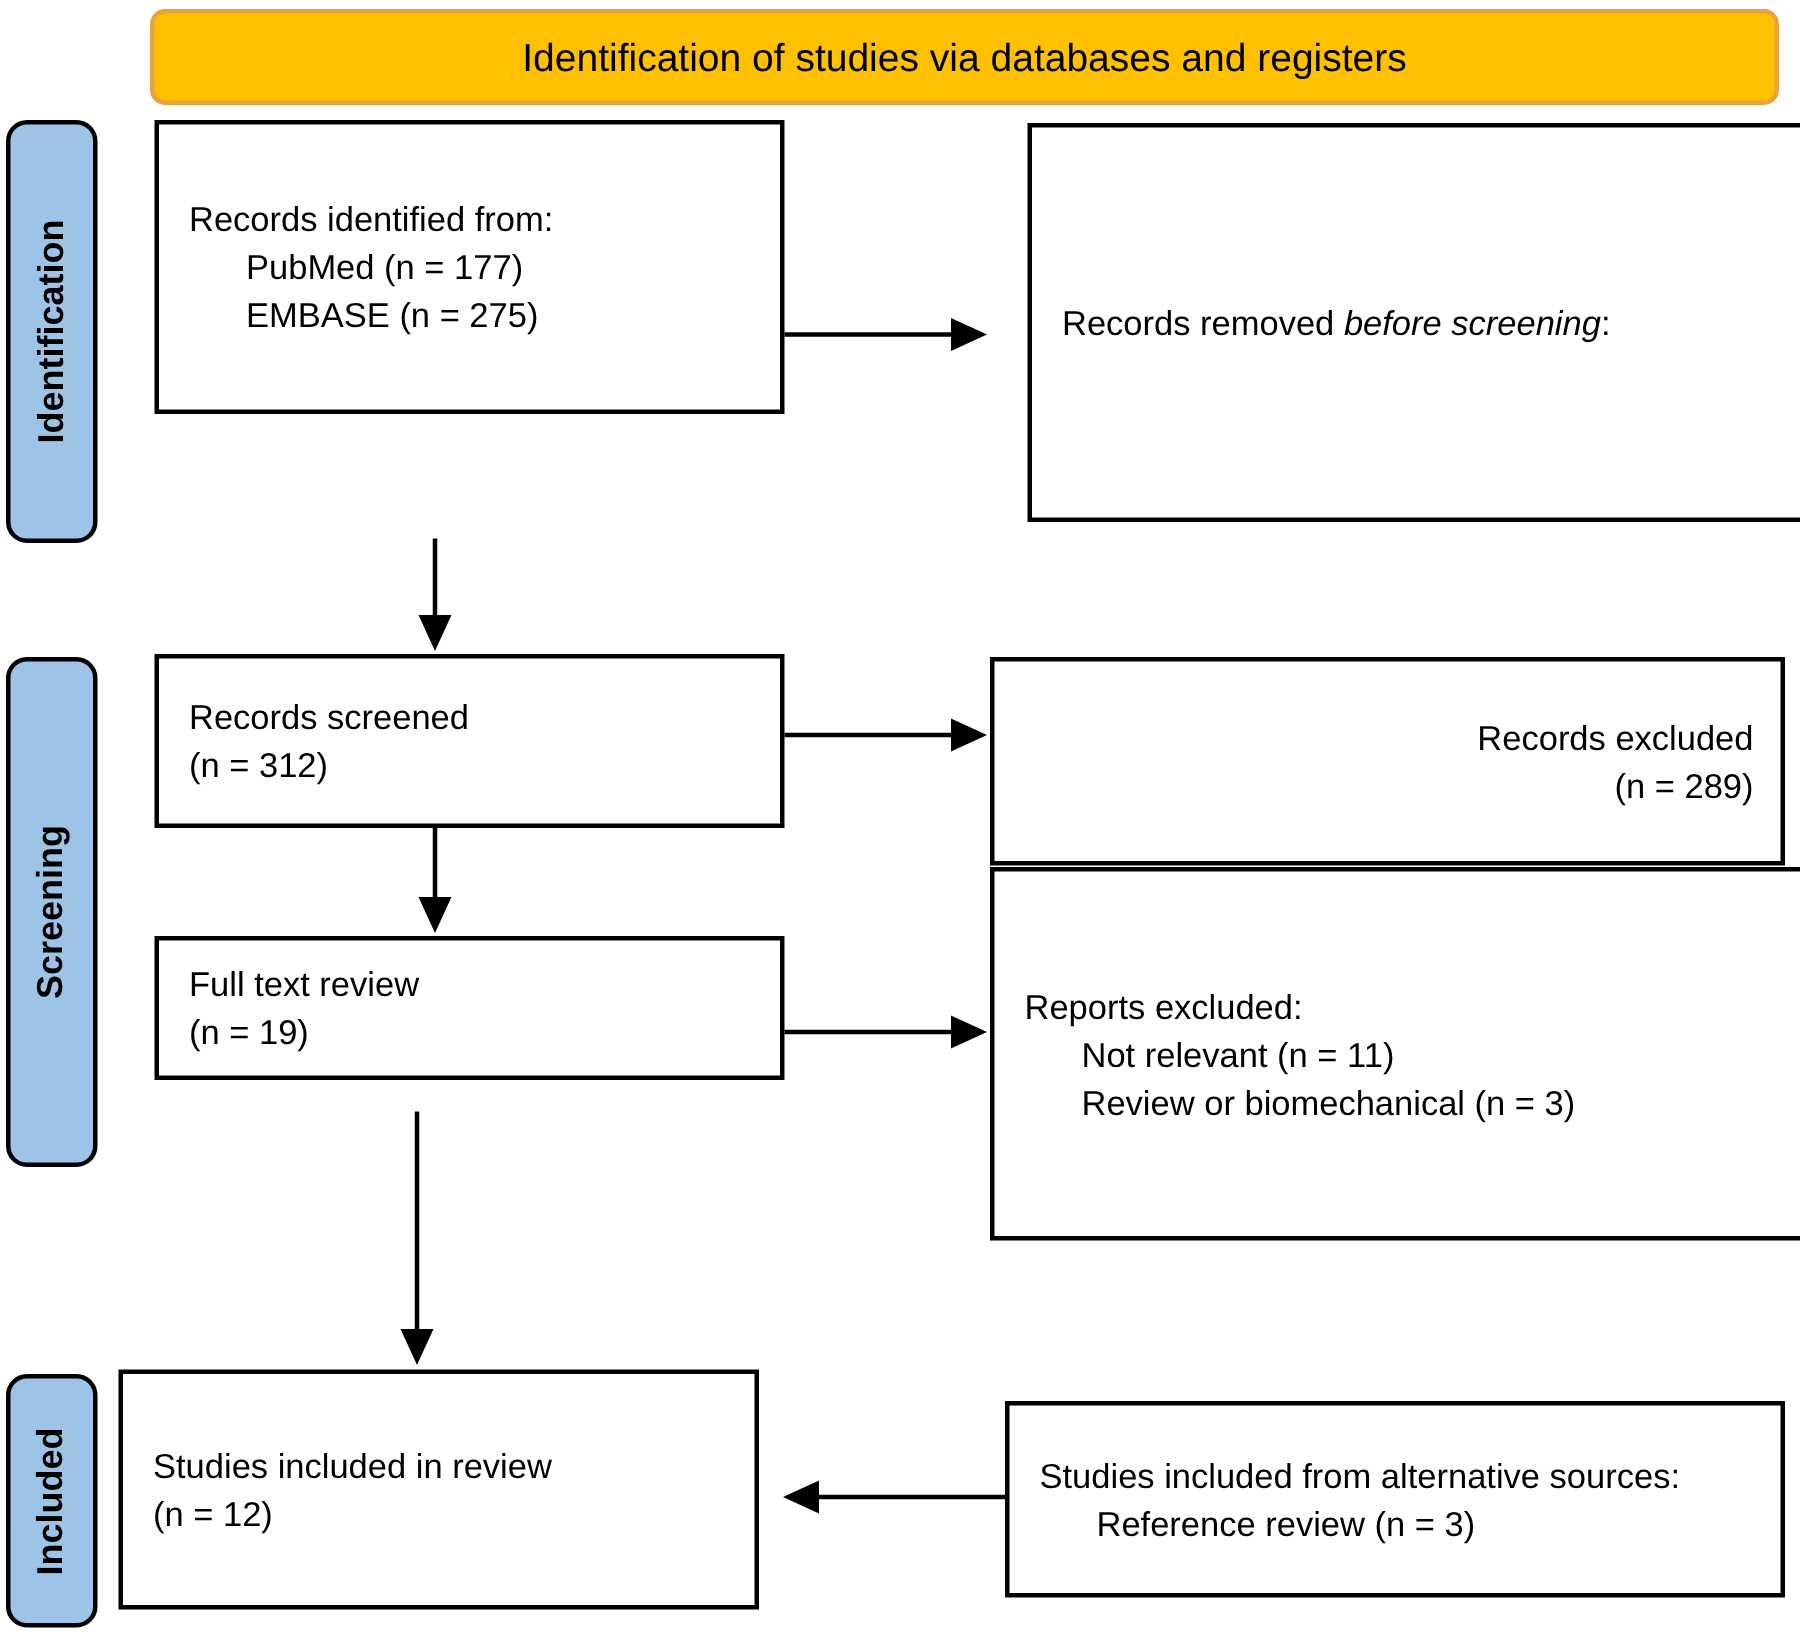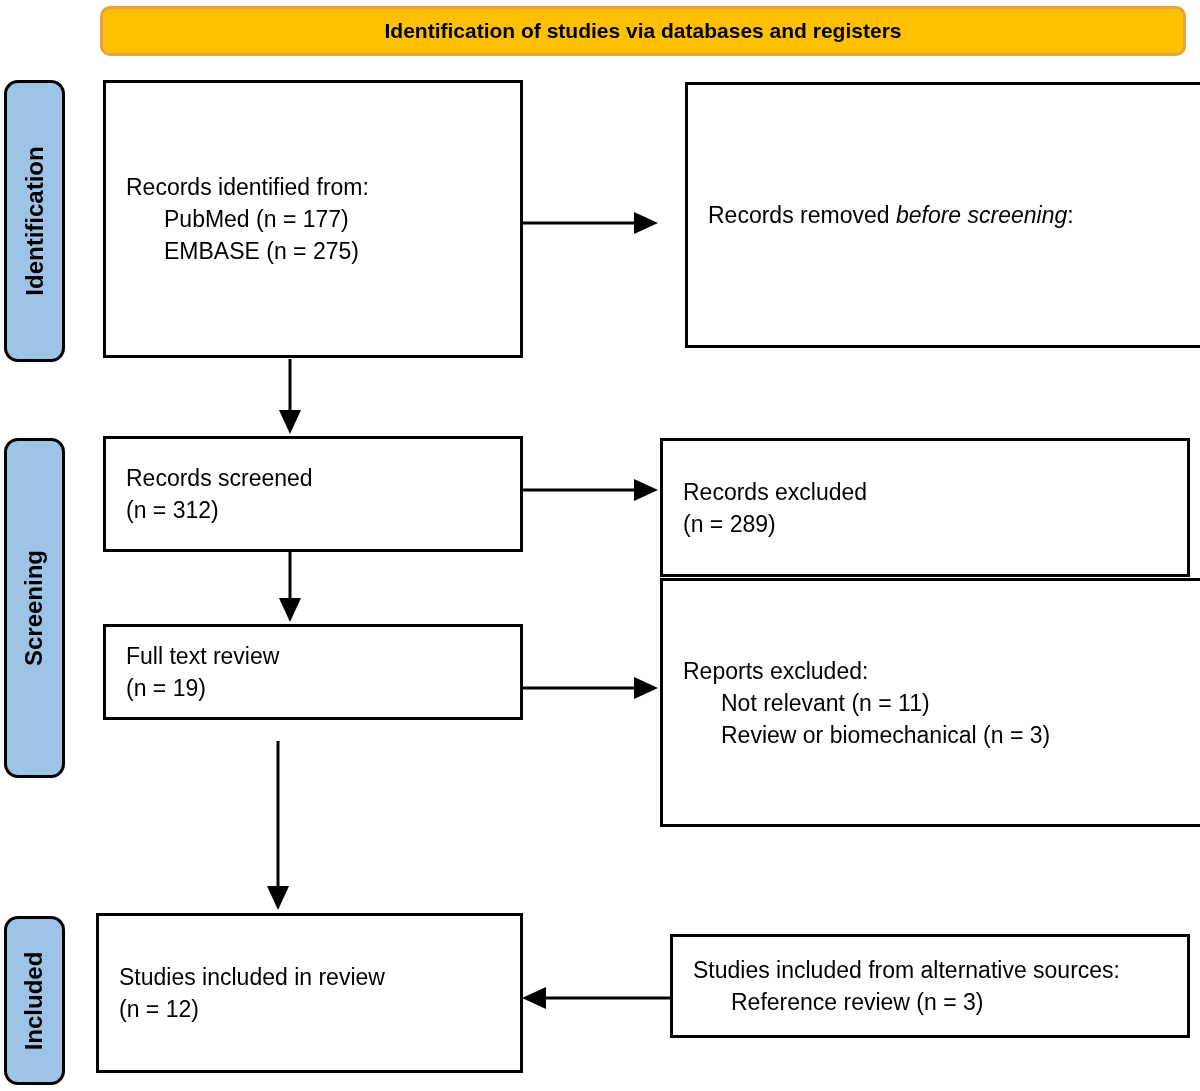--- a/index.html
+++ b/index.html
@@ -6,52 +6,52 @@
     --banner-fill:#FFC000; --banner-border:#E8A33D;
     --stage-fill:#9DC3E6; --stage-border:#000000;
     --box-fill:#FFFFFF; --box-border:#000000;
     --arrow:#000000; --text:#000000;
   }
   * { box-sizing: border-box; margin: 0; padding: 0; }
   body { background:#ffffff; font-family:"Liberation Sans", sans-serif; color:var(--text); }
   .canvas { position:relative; width:1200px; height:1091px; background:#ffffff; overflow:hidden; }
 
   .banner {
-    position:absolute; left:100px; top:6px; width:1086px; height:50px;
+    position:absolute; left:100px; top:6px; width:1086px; height:64px;
     background:var(--banner-fill); border:3px solid var(--banner-border); border-radius:10px;
     display:flex; align-items:center; justify-content:center;
-    font-weight:bold; font-size:21px;
+    font-weight:normal; font-size:26px;
   }
 
   .stage {
     position:absolute; left:4px; width:61px;
     background:var(--stage-fill); border:3.5px solid var(--stage-border); border-radius:14px;
     display:flex; align-items:center; justify-content:center;
   }
   .stage span { display:block; transform:rotate(-90deg); white-space:nowrap;
     font-weight:bold; font-size:24px; }
   .stage-identification { top:80px; height:282px; }
   .stage-screening { top:438px; height:340px; }
   .stage-included { top:916px; height:169px; }
 
   .fbox {
     position:absolute; background:var(--box-fill); border:3px solid var(--box-border);
     display:flex; flex-direction:column; justify-content:center;
     padding:6px 18px 6px 20px; font-size:23px; line-height:32px;
   }
   .indent { margin-left:38px; }
 
-  .box-records-identified { left:103px; top:80px;  width:420px; height:278px; }
+  .box-records-identified { left:103px; top:80px;  width:420px; height:196px; }
   .box-records-removed    { left:660px; top:82px;  width:528px; height:266px;margin-left:25px; }
   .box-records-screened   { left:103px; top:436px; width:420px; height:116px; }
-  .box-records-excluded   { left:660px; top:438px; width:530px; height:139px; }
+  .box-records-excluded   { left:660px; top:438px; width:530px; height:139px;align-items:flex-end; }
   .box-full-text-review   { left:103px; top:624px; width:420px; height:96px; }
   .box-reports-excluded   { left:660px; top:578px; width:560px; height:249px; }
-  .box-studies-included   { left:96px;  top:913px; width:427px; height:160px; }
-  .box-alt-sources        { left:670px; top:934px; width:520px; height:104px; }
+  .box-studies-included   { left:79px;  top:913px; width:427px; height:160px; }
+  .box-alt-sources        { left:670px; top:934px; width:520px; height:131px; }
 
   .arrows { position:absolute; left:0; top:0; width:1200px; height:1091px; pointer-events:none; }
   .arrow-line { stroke:var(--arrow); stroke-width:3; fill:none; }
   .arrow-head { fill:var(--arrow); stroke:none; }
 </style>
 </head>
 <body>
 
 <div class="canvas">
 

